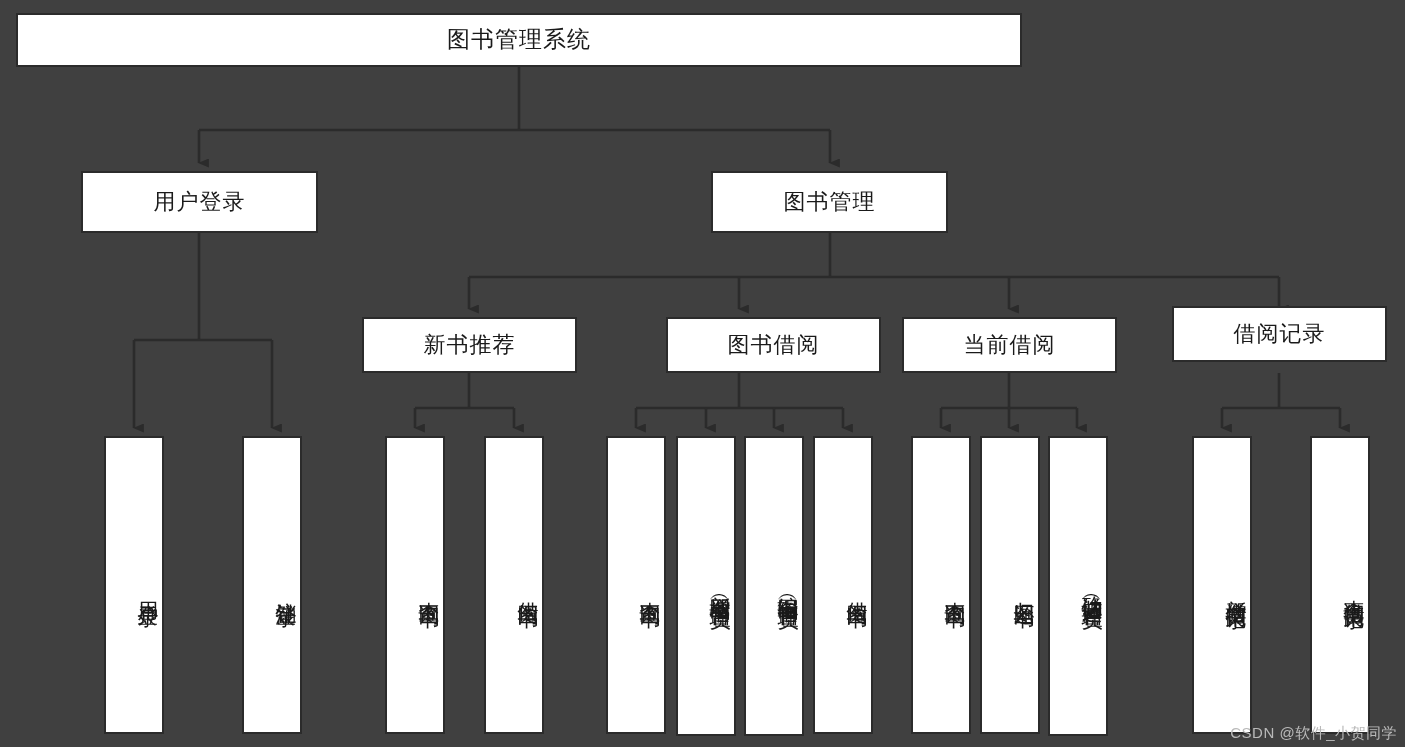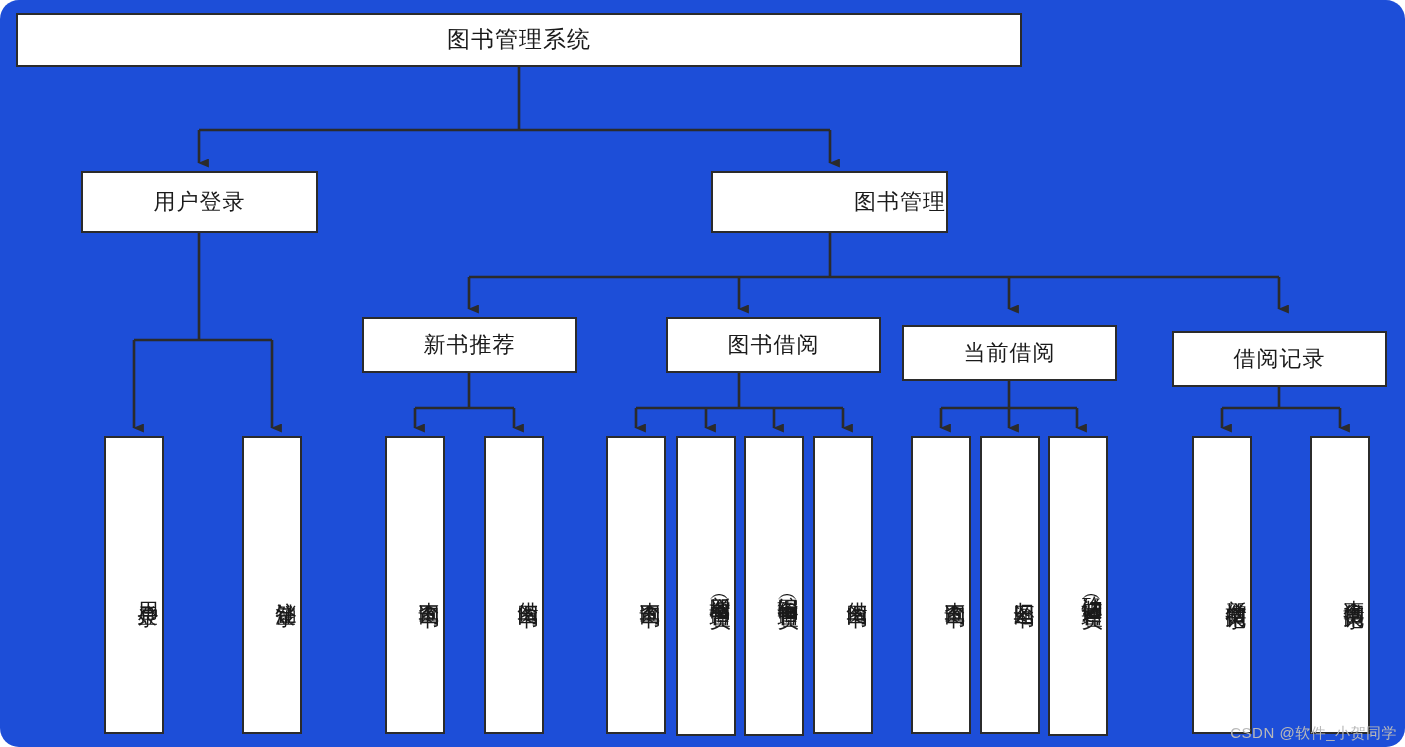--- a/index.html
+++ b/index.html
@@ -5,23 +5,22 @@
 <style>
   html,body{margin:0;padding:0;background:#ffffff;}
   body{
     font-family:"Liberation Sans","DejaVu Sans",sans-serif;
     -webkit-font-smoothing:antialiased;
   }
   #canvas{
     position:relative;
     width:1405px;
     height:747px;
-    background:#1d4ed8;
+    background:#404040;
     overflow:hidden;
-    border-radius:19px;
   }
   svg.wires{
     position:absolute;
     left:0; top:0;
     width:1405px;
     height:747px;
     pointer-events:none;
   }
   .node{
     position:absolute;
@@ -126,34 +125,34 @@
     </g>
   </svg>
 
   <div class="node h root" style="left:16px; top:13px; width:1006px; height:54px;">
     <span>图书管理系统</span>
   </div>
 
   <div class="node h" style="left:81px; top:171px; width:237px; height:62px;">
     <span>用户登录</span>
   </div>
-  <div class="node h" style="left:711px; top:171px; width:237px; height:62px;justify-content:flex-end;">
+  <div class="node h" style="left:711px; top:171px; width:237px; height:62px;">
     <span>图书管理</span>
   </div>
 
   <div class="node h" style="left:362px; top:317px; width:215px; height:56px;align-items:center;">
     <span>新书推荐</span>
   </div>
   <div class="node h" style="left:632px; top:317px; width:215px; height:56px;margin-left:34px;">
     <span>图书借阅</span>
   </div>
-  <div class="node h" style="left:902px; top:325px; width:215px; height:56px;">
+  <div class="node h" style="left:902px; top:317px; width:215px; height:56px;">
     <span>当前借阅</span>
   </div>
-  <div class="node h" style="left:1172px; top:331px; width:215px; height:56px;">
+  <div class="node h" style="left:1172px; top:306px; width:215px; height:56px;">
     <span>借阅记录</span>
   </div>
 
   <div class="node v" style="left:104px; top:436px; width:60px; height:298px;">
     <span class="vtext">用户登录</span>
   </div>
   <div class="node v" style="left:242px; top:436px; width:60px; height:298px;">
     <span class="vtext">注销登录</span>
   </div>
 

